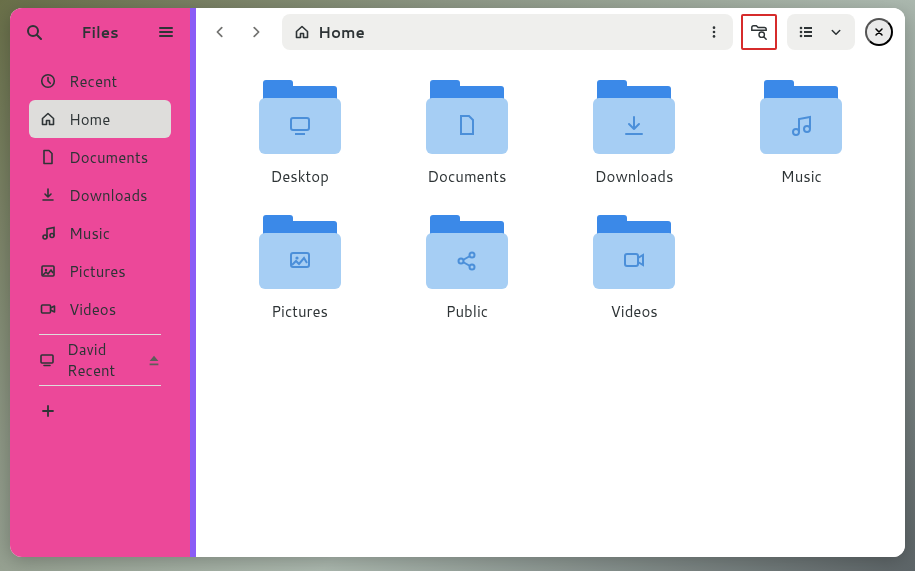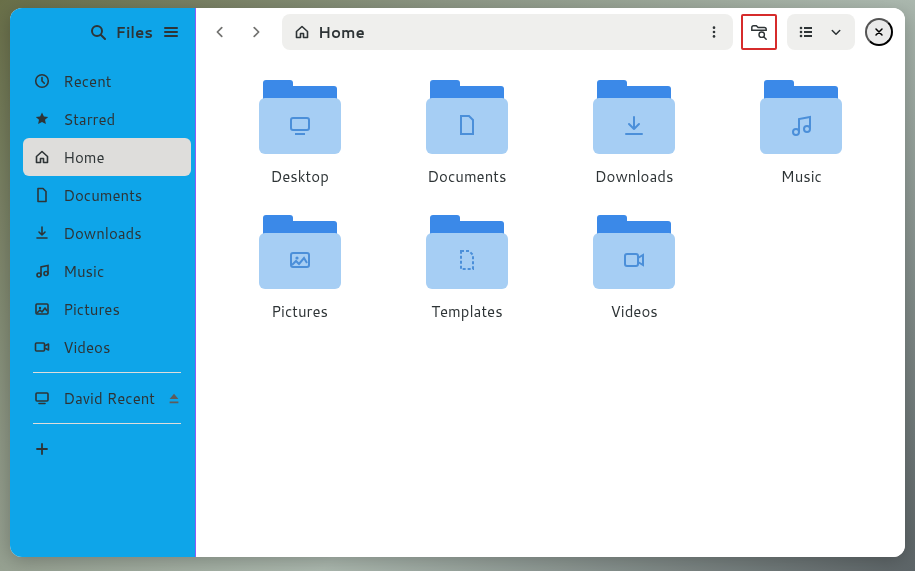--- a/index.html
+++ b/index.html
@@ -19,25 +19,24 @@
       width: 895px;
       height: 549px;
       background: #fff;
       border-radius: 12px;
       display: flex;
       box-shadow: 0 4px 20px rgba(0,0,0,0.25);
       overflow: hidden;
     }
     .sidebar {
       width: 186px;
-      background: #0ea5e9;
-      border-right: 1px solid #8b5cf6;
+      background: #ec4899;
+      border-right: 6px solid #8b5cf6;
       display: flex;
       flex-direction: column;
-      align-items: flex-end;
     }
     .sidebar-header {
       height: 48px;
       display: flex;
       align-items: center;
       padding: 0 6px;
     }
     .icon-btn {
       width: 36px;
       height: 36px;
@@ -50,21 +49,21 @@
       cursor: pointer;
       color: #2e3436;
     }
     .sidebar-title {
       flex: 1;
       text-align: center;
       font-weight: 700;
       font-size: 15px;
     }
     .sidebar-list {
-      padding: 6px 4px;
+      padding: 6px 19px;
       display: flex;
       flex-direction: column;
       gap: 0;
     }
     .sidebar-item {
       height: 38px;
       display: flex;
       align-items: center;
       padding: 0 10px;
       border-radius: 6px;
@@ -245,28 +244,20 @@
     <div class="sidebar-list">
       <div class="sidebar-item">
         <span class="s-icon">
           <svg width="16" height="16" viewBox="0 0 16 16" fill="none">
               <circle cx="8" cy="8" r="6.3" stroke="currentColor" stroke-width="1.6"></circle>
               <path d="M8 4.5V8l2.3 2.3" stroke="currentColor" stroke-width="1.6" stroke-linecap="round"></path>
             </svg>
         </span>
         <span class="s-label">Recent</span>
       </div>
-      <div class="sidebar-item">
-        <span class="s-icon">
-          <svg width="16" height="16" viewBox="0 0 16 16">
-              <path d="M8 1.5l1.9 4 4.3.4-3.2 2.9.9 4.2L8 11l-3.9 2 .9-4.2L1.8 5.9l4.3-.4L8 1.5z" fill="currentColor"></path>
-            </svg>
-        </span>
-        <span class="s-label">Starred</span>
-      </div>
       <div class="sidebar-item selected">
         <span class="s-icon">
           <svg width="16" height="16" viewBox="0 0 16 16" fill="none">
               <path d="M2.5 7.5L8 2.5l5.5 5v6h-4v-4h-3v4h-4v-6z" stroke="currentColor" stroke-width="1.6" stroke-linejoin="round"></path>
             </svg>
         </span>
         <span class="s-label">Home</span>
       </div>
       <div class="sidebar-item">
         <span class="s-icon">
@@ -476,25 +467,28 @@
               </div>
             </div>
             <div class="item-label">Pictures</div>
           </div>
           <div class="item">
             <div class="folder-icon">
               <div class="folder-tab"></div>
               <div class="folder-top"></div>
               <div class="folder-body">
                 <svg width="28" height="28" viewBox="0 0 28 28">
-                  <path d="M8 4h8l4 4v14H8V4z" stroke="currentColor" stroke-width="2" fill="none" stroke-dasharray="3 2"></path>
-                </svg>
-              </div>
-            </div>
-            <div class="item-label">Templates</div>
+                  <circle cx="8" cy="14" r="2.5" stroke="currentColor" stroke-width="2" fill="none"></circle>
+                  <circle cx="19" cy="8" r="2.5" stroke="currentColor" stroke-width="2" fill="none"></circle>
+                  <circle cx="19" cy="20" r="2.5" stroke="currentColor" stroke-width="2" fill="none"></circle>
+                  <path d="M10 13l7-4M10 15l7 4" stroke="currentColor" stroke-width="2"></path>
+                </svg>
+              </div>
+            </div>
+            <div class="item-label">Public</div>
           </div>
           <div class="item">
             <div class="folder-icon">
               <div class="folder-tab"></div>
               <div class="folder-top"></div>
               <div class="folder-body">
                 <svg width="28" height="28" viewBox="0 0 28 28">
                   <rect x="5" y="7" width="13" height="12" rx="2" stroke="currentColor" stroke-width="2" fill="none"></rect>
                   <path d="M18 11l5-3v10l-5-3" stroke="currentColor" stroke-width="2" fill="none"></path>
                 </svg>

